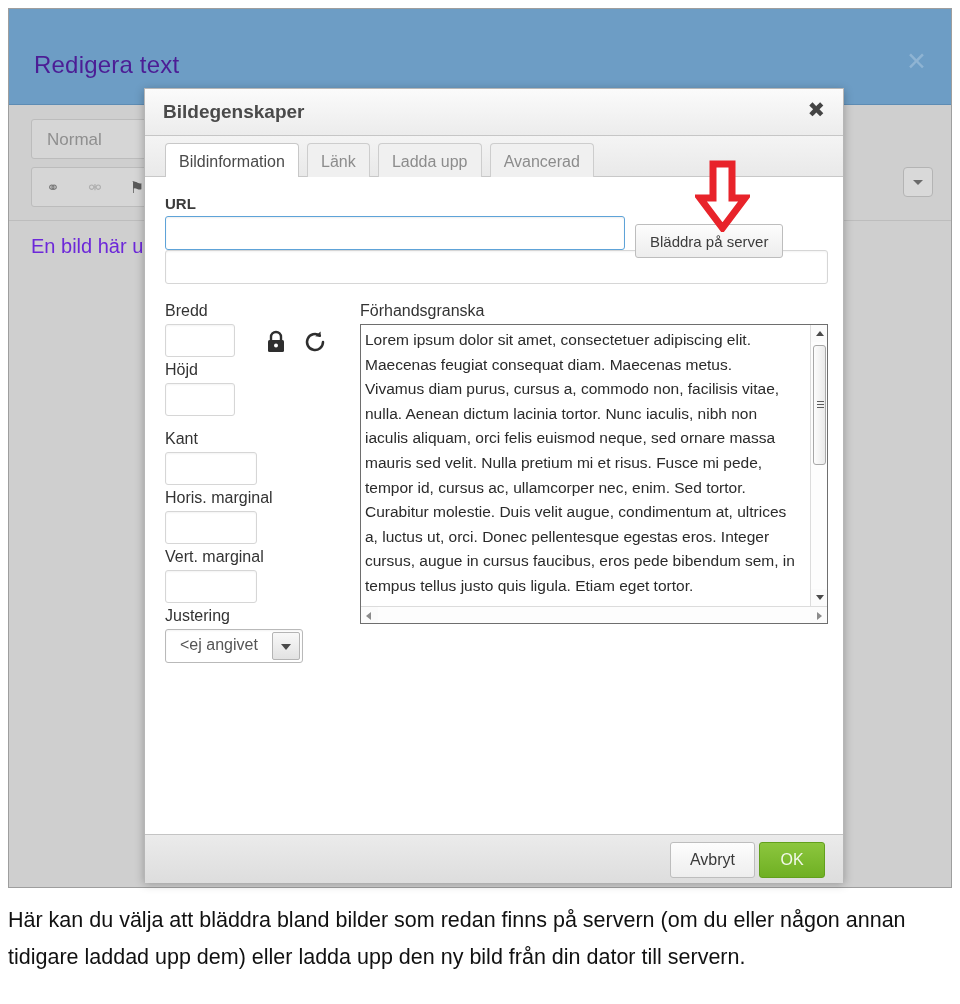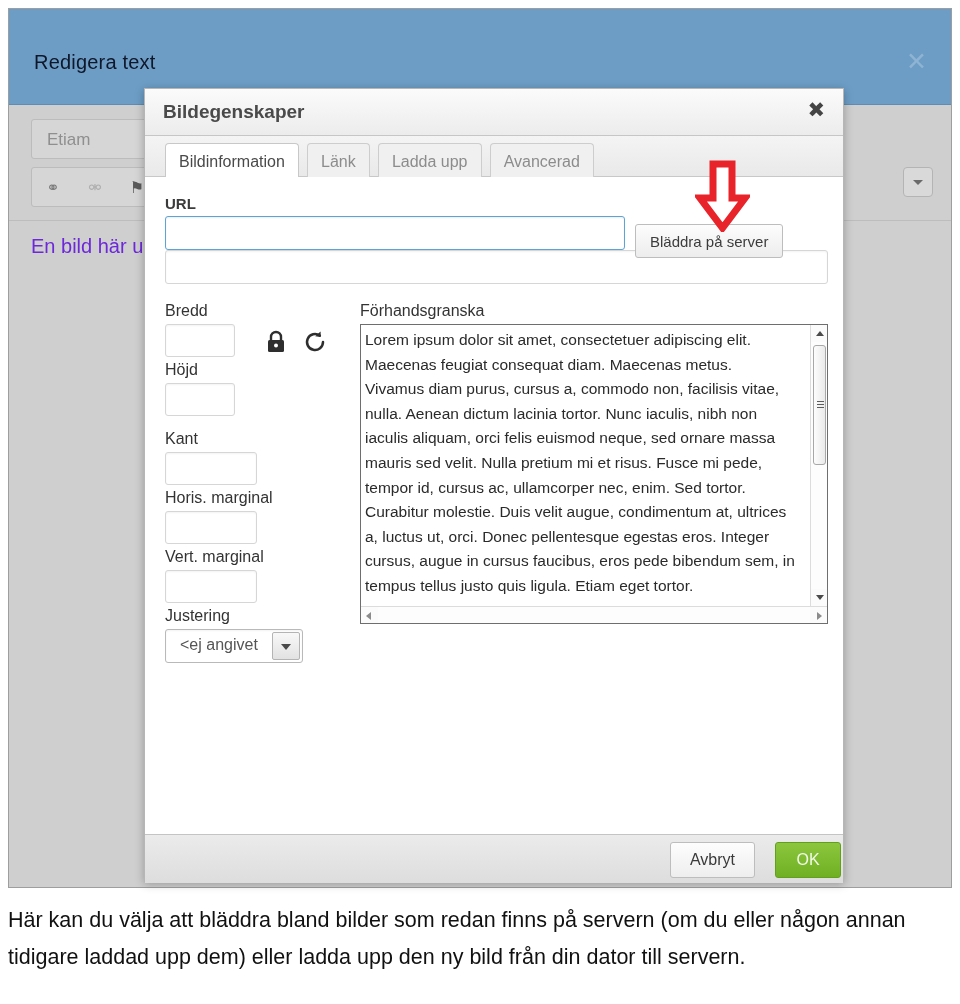--- a/index.html
+++ b/index.html
@@ -19,21 +19,21 @@
     box-sizing:border-box;
     overflow:hidden;
   }
   #bg-modal-header{
     position:absolute; left:0; top:0; right:0; height:95px;
     background:#6d9dc5;
     border-bottom:1px solid #5d8cb4;
   }
   #bg-modal-title{
     position:absolute; left:25px; top:42px;
-    font-size:20px; color:#0f172a; letter-spacing:.2px;
+    font-size:24px; color:#4c1d95; letter-spacing:.2px;
   }
   #bg-modal-close{
     position:absolute; right:24px; top:40px;
     font-size:25px; color:#8fb4d3; line-height:1; cursor:pointer;
     font-family:"DejaVu Sans", sans-serif;
   }
   #bg-editor{
     position:absolute; left:0; top:96px; right:0; bottom:0;
     background:#cfcfcf;
   }
@@ -245,21 +245,21 @@
   }
   #cancel-btn{
     position:absolute; right:88px; top:7px;
     height:36px; padding:0 19px;
     background:linear-gradient(#fdfdfd,#eeeeee);
     border:1px solid #bdbdbd; border-radius:3px;
     font-size:16px; color:#3a3a3a; cursor:pointer;
     font-family:"Liberation Sans", sans-serif;
   }
   #ok-btn{
-    position:absolute; right:2px; top:7px;
+    position:absolute; right:18px; top:7px;
     height:36px; width:66px;
     background:linear-gradient(#8cc63e,#6fb023);
     border:1px solid #62a01c; border-radius:3px;
     font-size:16px; color:#f2f8e9; cursor:pointer;
     font-family:"Liberation Sans", sans-serif;
   }
 
   
   #red-arrow{
     position:absolute; left:695px; top:160px; width:55px; height:72px;
@@ -280,21 +280,21 @@
 
   <div id="bg-modal-header">
     <div id="bg-modal-title">Redigera text</div>
     <div id="bg-modal-close">✕</div>
   </div>
 
   <div id="bg-editor">
     <div id="bg-toolbar">
 
       <div id="bg-style-select">
-        <span>Etiam</span>
+        <span>Normal</span>
       </div>
 
       <div id="bg-toolbar-row2">
         <span class="bg-tool-ico">⚭</span>
         <span class="bg-tool-ico" style="color:#b0b0b0;">⚮</span>
         <span class="bg-tool-ico" style="color:#5a5a5a;">⚑</span>
       </div>
 
       <div id="bg-collapse-btn">
         <span class="tri"></span>

